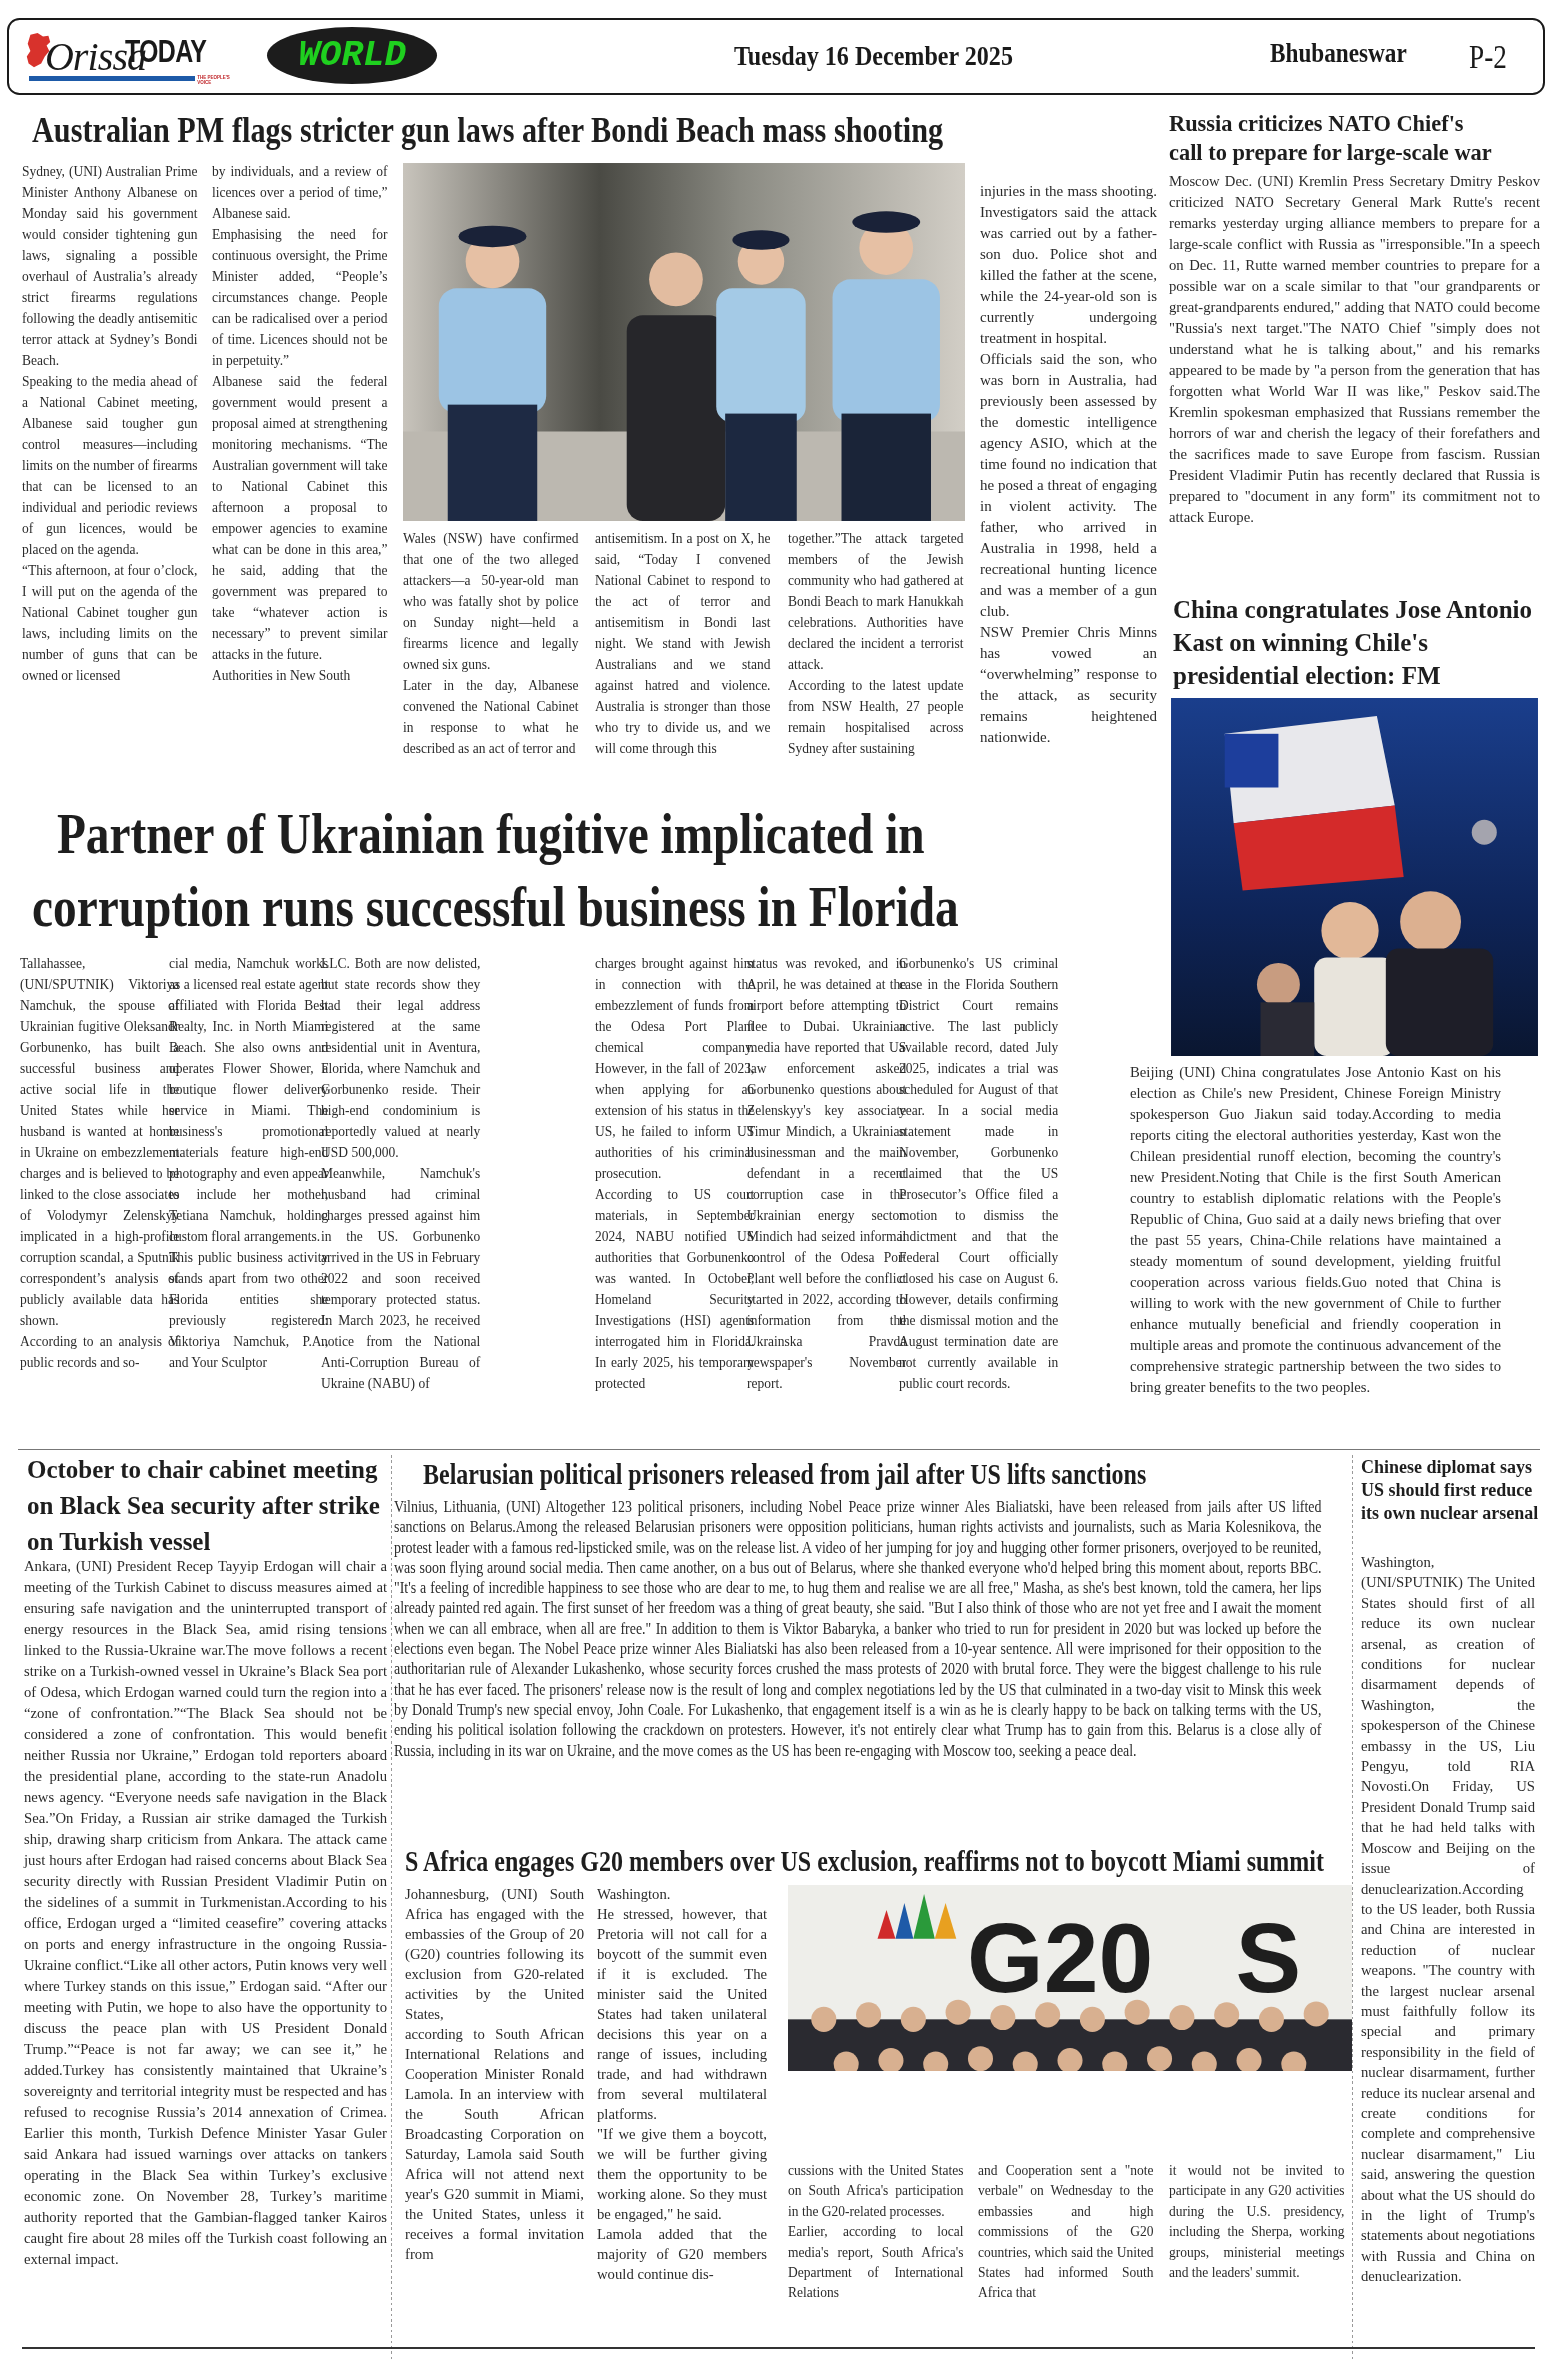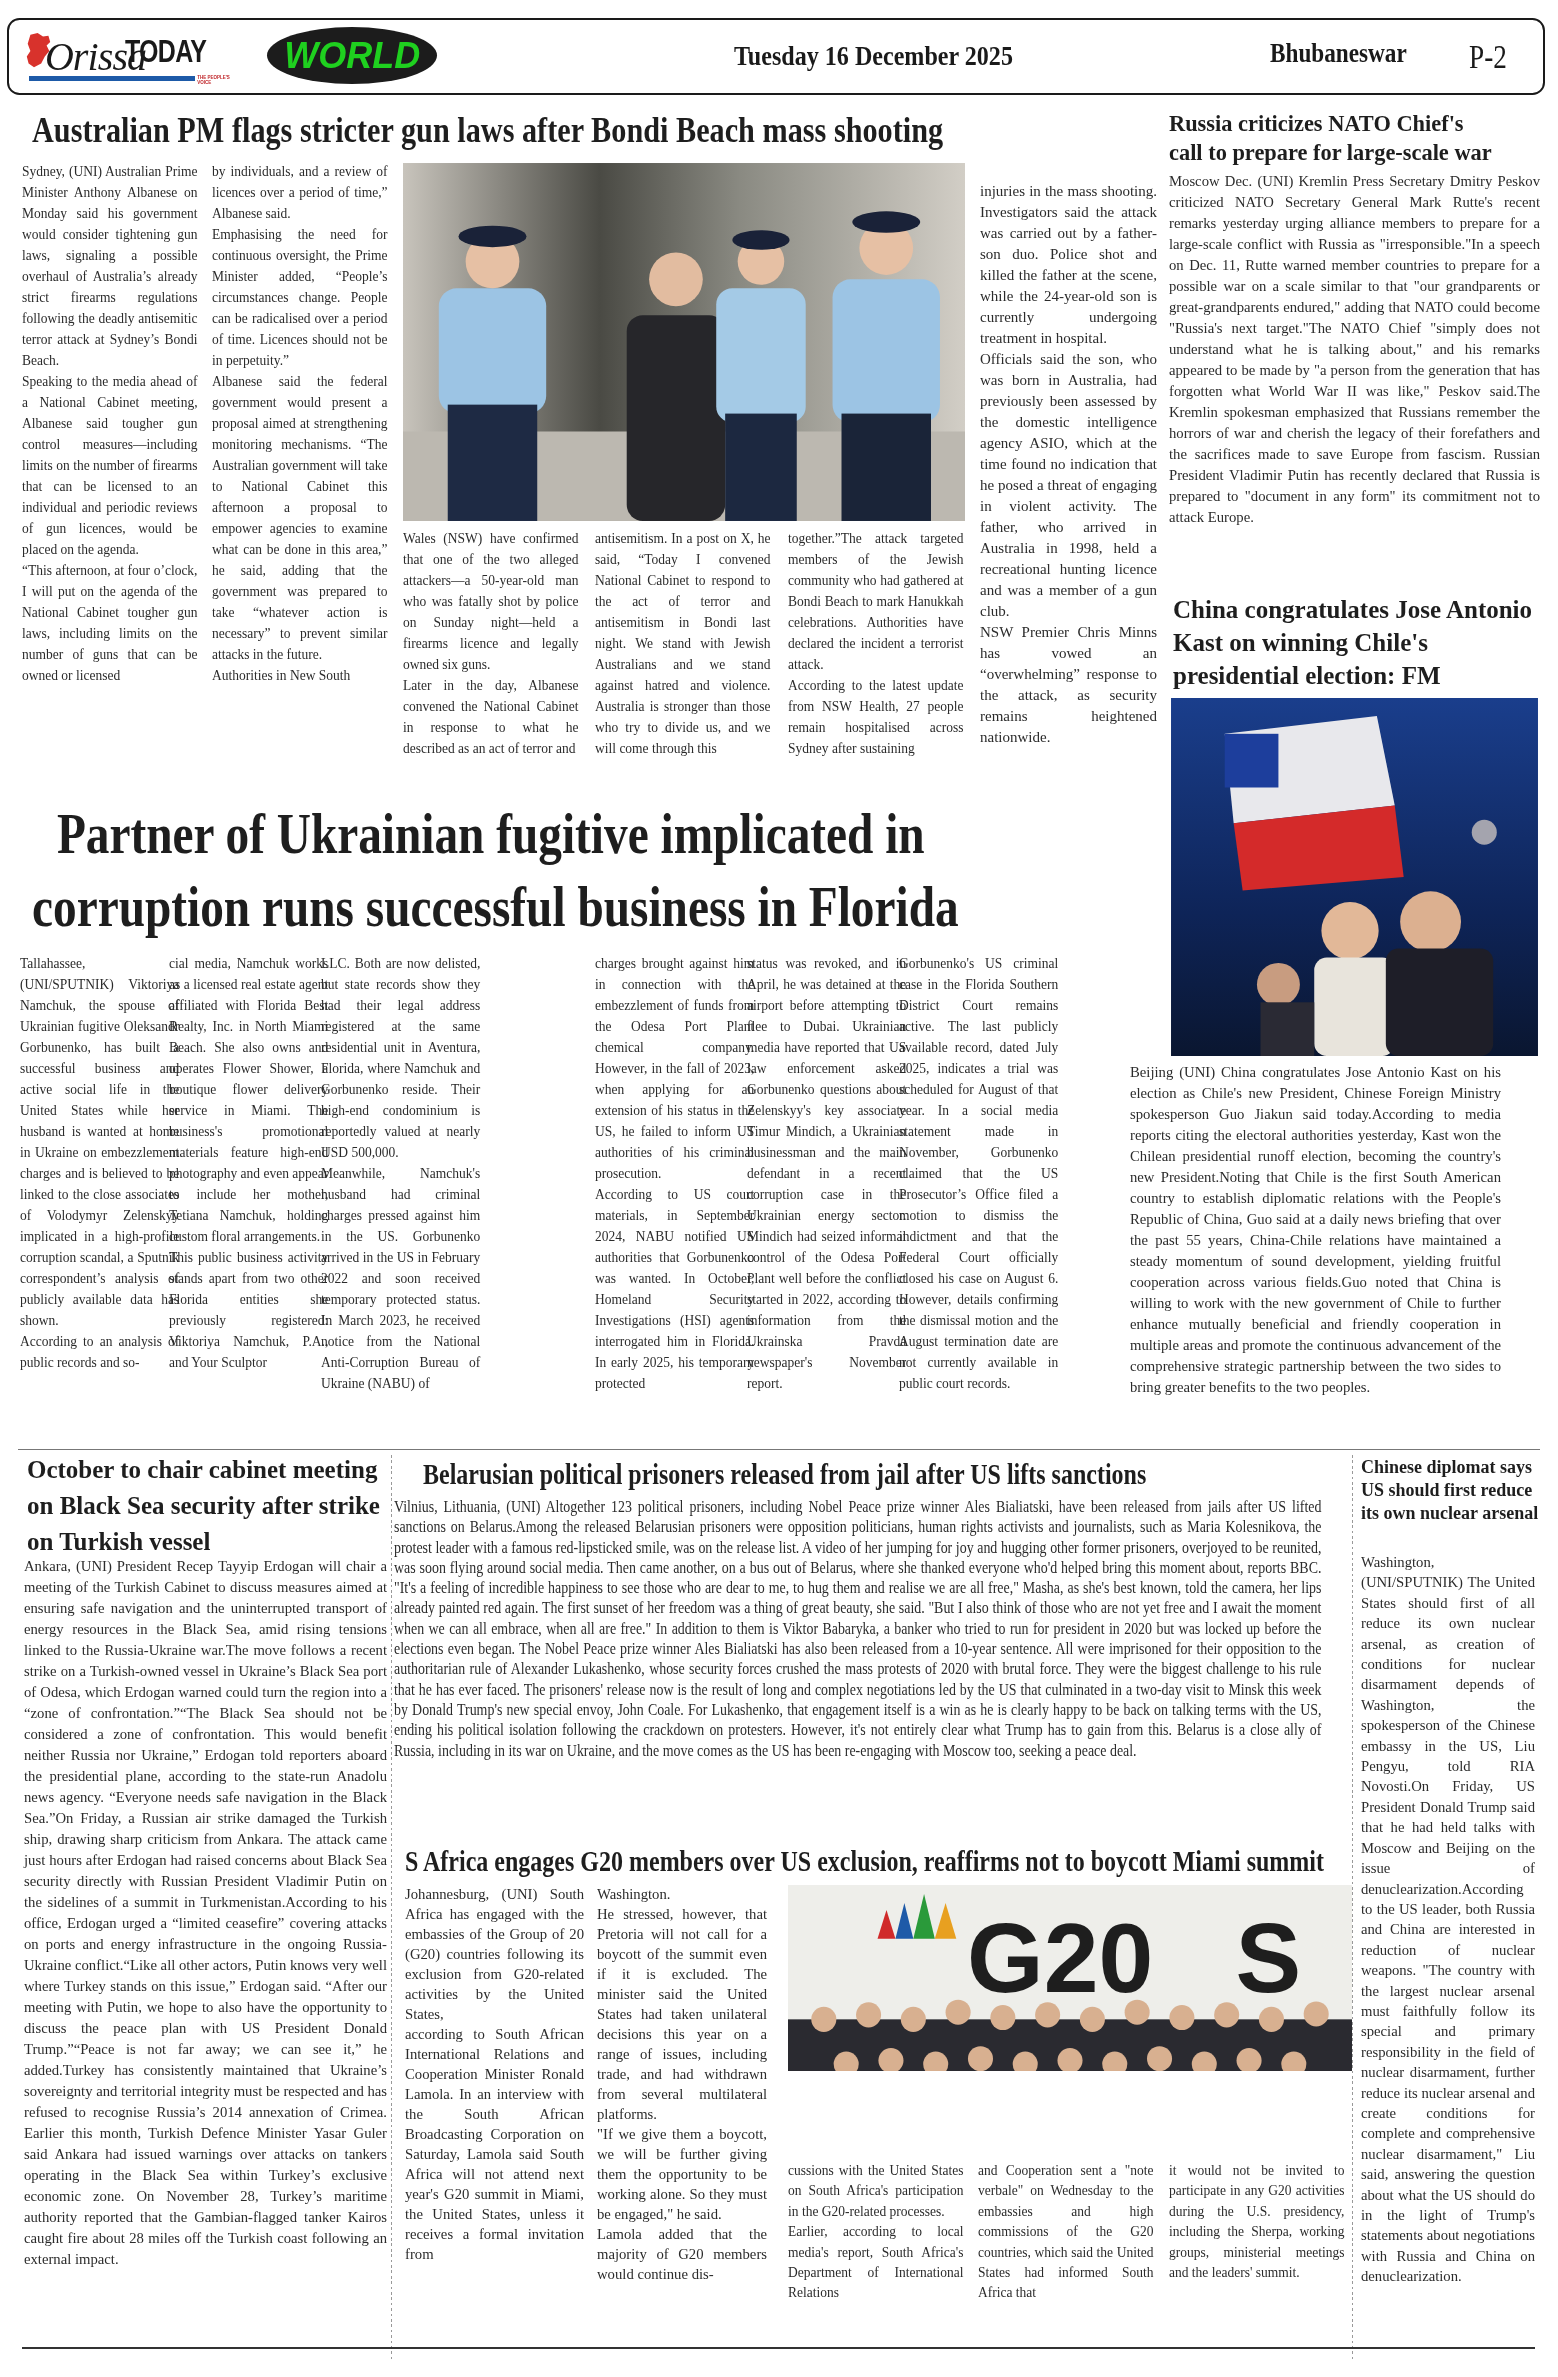--- a/index.html
+++ b/index.html
@@ -14,21 +14,21 @@
   .logo { left: 16px; top: 9px; width: 206px; height: 54px; }
   .logo-map { position: absolute; left: 0; top: 3.6px; width: 27px; height: 36px; }
   .logo-orissa { position: absolute; left: 19.7px; top: 3.6px; font-family: "Liberation Serif", serif; font-style: italic; font-size: 40px; color: #1a1a1a; letter-spacing: -0.9px; }
   .logo-today { position: absolute; left: 100px; top: 3.6px; font-family: "Liberation Sans", sans-serif; font-weight: bold; font-size: 32px; color: #1a1a1a; transform: scaleX(0.78); transform-origin: left; letter-spacing: -0.9px; }
   .logo-bar { position: absolute; left: 3.6px; top: 47px; width: 166px; height: 4.5px; background: #1d5aa8; }
   .logo-tag { position: absolute; left: 172px; top: 46px; font-family: "Liberation Sans", sans-serif; font-size: 4.5px; font-weight: bold; color: #c0262a; }
   .world-badge {
     left: 258px; top: 7.2px; width: 170px; height: 57px; border-radius: 50%;
     background: #1c1c1c; display: flex; align-items: center; justify-content: center;
   }
-  .world-badge span { font-family: Liberation Sans, sans-serif; font-style: italic; font-weight: bold; font-size: 36px; color: #1fd01f; }
+  .world-badge span { font-family: Liberation Mono, monospace; font-style: italic; font-weight: bold; font-size: 36px; color: #1fd01f; }
   .date { left: 725px; top: 19.7px; font-size: 28px; font-weight: bold; color: #1a1a1a; transform: scaleX(0.86); transform-origin: left; white-space: nowrap; }
   .city { left: 1261px; top: 18px; font-size: 27px; font-weight: bold; color: #1a1a1a; transform: scaleX(0.86); transform-origin: left; white-space: nowrap; }
   .pageno { left: 1460px; top: 18px; font-size: 34px; color: #1a1a1a; transform: scaleX(0.8); transform-origin: left; }
 
   .headline { font-weight: bold; color: #1e1e1e; white-space: nowrap; transform-origin: left top; }
   .h-serif-bold { font-family: "Liberation Serif", serif; font-weight: bold; text-align: left; color: #1e1e1e; line-height: 1.2; }
 
   .col { position: absolute; font-size: 15px; line-height: 21px; text-align: justify; color: #2b2b2b; }
   .col p { margin: 0; }
   .narrow { transform: scaleX(0.9); transform-origin: left top; }

